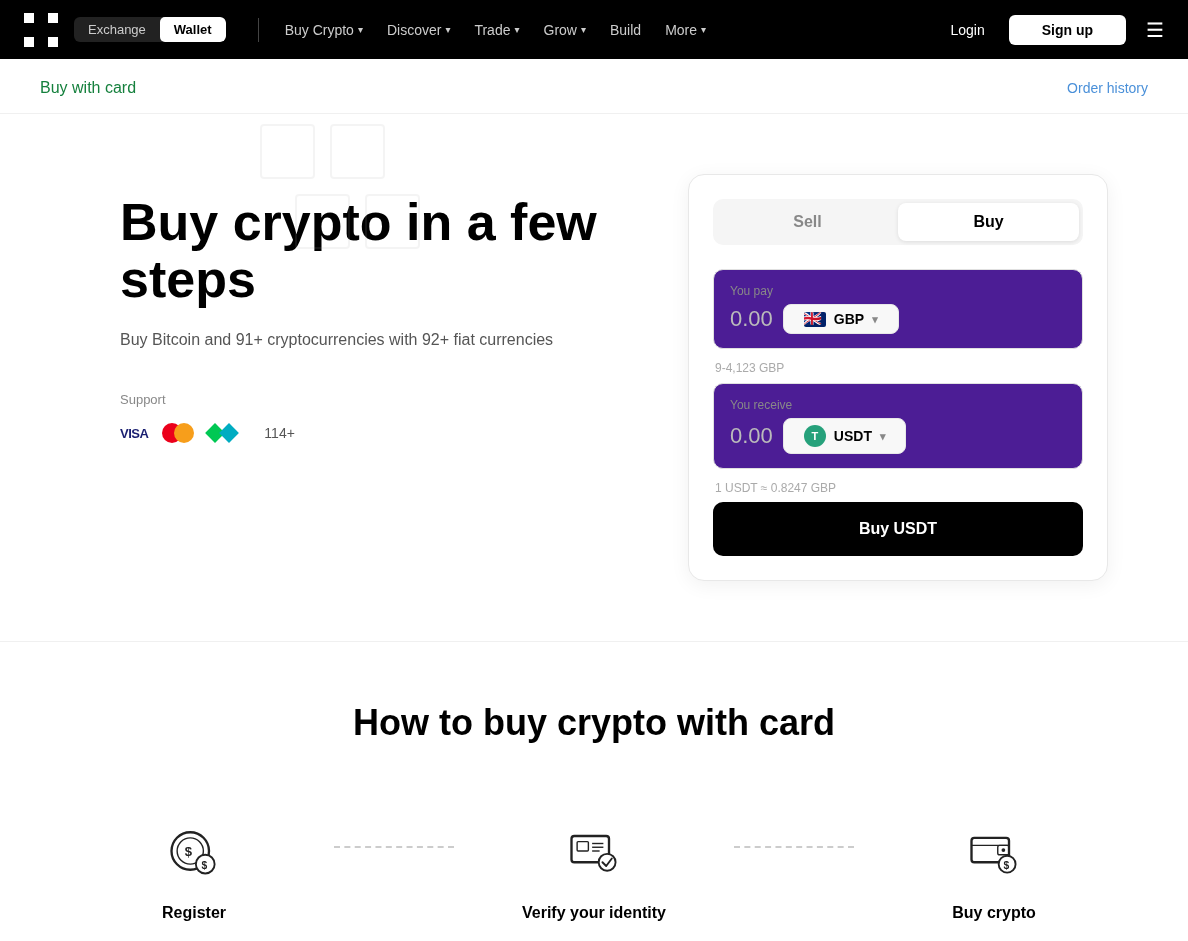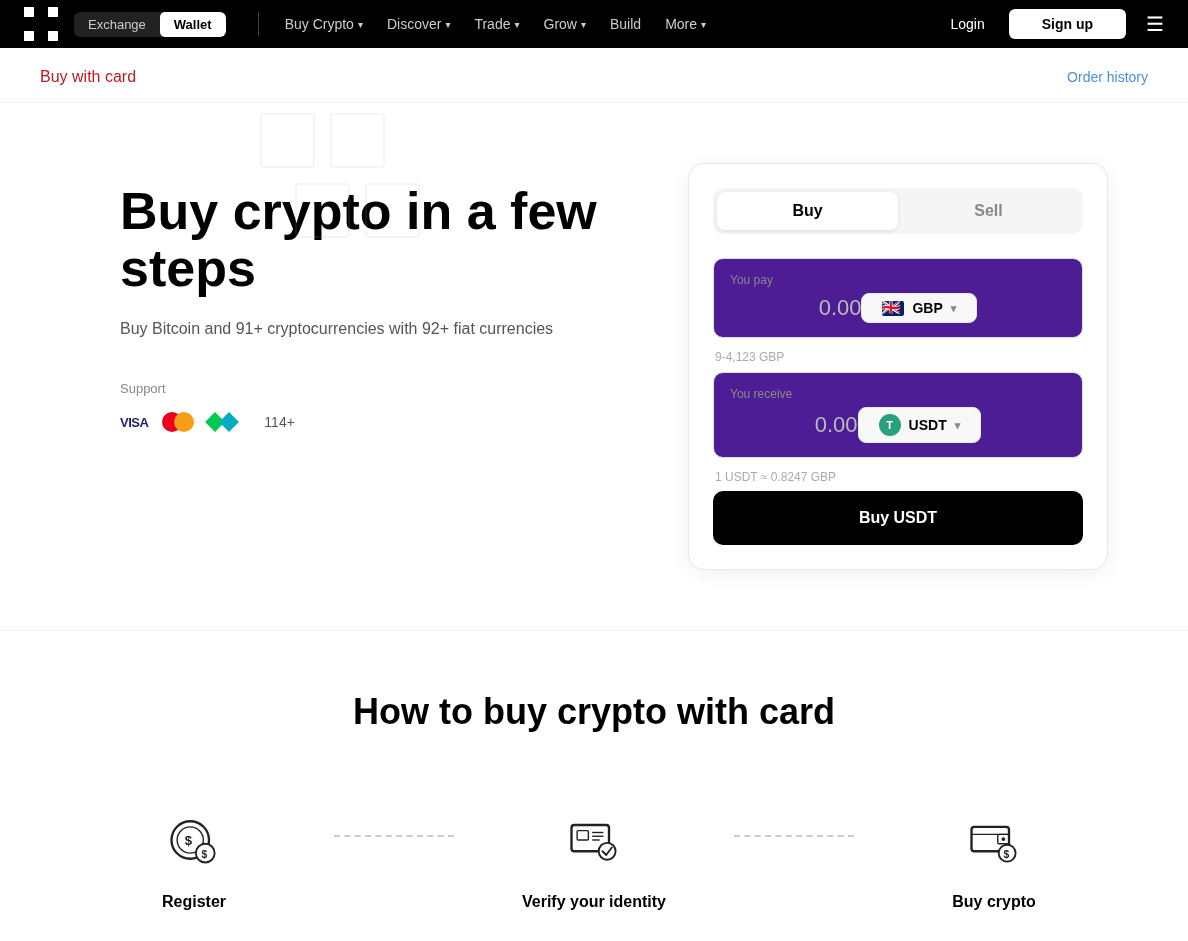--- a/index.html
+++ b/index.html
@@ -3,21 +3,21 @@
   <meta charset="utf-8">
   <style>
     * { margin: 0; padding: 0; box-sizing: border-box; }
     body { font-family: -apple-system, BlinkMacSystemFont, 'Segoe UI', sans-serif; background: #fff; color: #000; }
 
     
     .navbar {
       background: #000;
       display: flex;
       align-items: center;
-      height: 48px;
+      height: 59px;
       padding: 0 24px;
       gap: 8px;
     }
     .navbar-logo {
       display: flex;
       align-items: center;
       gap: 8px;
       margin-right: 8px;
     }
     .logo-squares {
@@ -104,21 +104,21 @@
     .subheader {
       display: flex;
       align-items: center;
       justify-content: space-between;
       padding: 20px 40px 16px;
       border-bottom: 1px solid #f0f0f0;
     }
     .subheader-title {
       font-size: 16px;
       font-weight: 500;
-      color: #b91c1c;
+      color: #15803d;
     }
     .order-history-link {
       color: #4a90d9;
       font-size: 14px;
       cursor: pointer;
       text-decoration: none;
     }
 
     
     .hero {
@@ -250,21 +250,22 @@
       margin-bottom: 12px;
     }
     .input-label {
       font-size: 12px;
       color: #888;
       margin-bottom: 6px;
     }
     .input-row {
       display: flex;
       align-items: center;
-      justify-content: center;
+      justify-content: flex-start;
+      gap: 10px;
     }
     .input-value {
       font-size: 22px;
       font-weight: 400;
       color: #bbb;
     }
     .currency-selector {
       display: flex;
       align-items: center;
       gap: 8px;
@@ -504,22 +505,22 @@
       </div>
 
       <span class="icon-apple"></span>
 
       <span class="plus-label">114+</span>
     </div>
   </div>
 
   <div class="card-widget">
     <div class="card-tabs">
+      <div class="card-tab">Sell</div>
       <div class="card-tab active">Buy</div>
-      <div class="card-tab">Sell</div>
     </div>
 
     
     <div class="input-group">
       <div class="input-label">You pay</div>
       <div class="input-row">
         <span class="input-value">0.00</span>
         <div class="currency-selector">
           <span class="flag-gbp"></span>
           <span>GBP</span>

